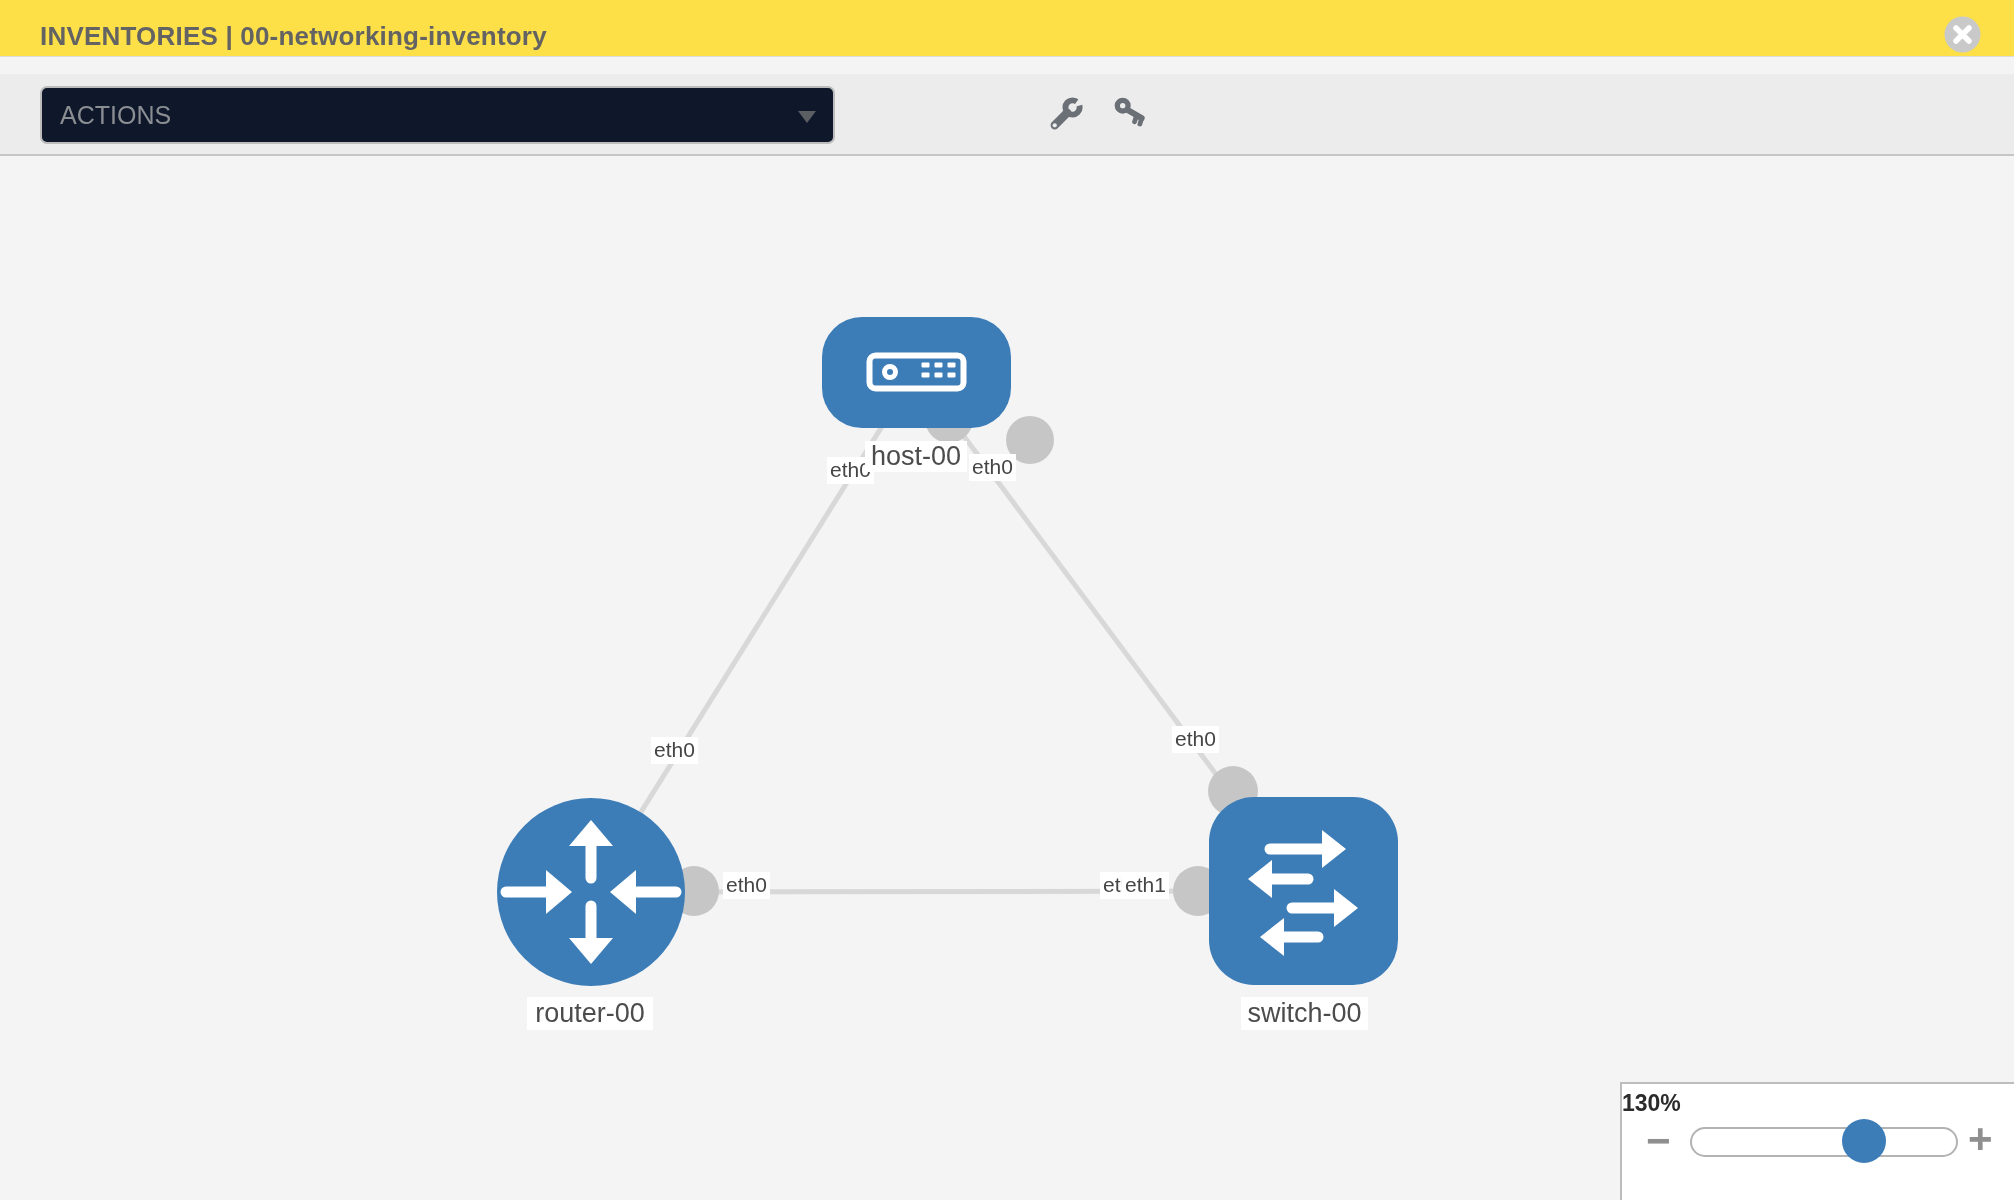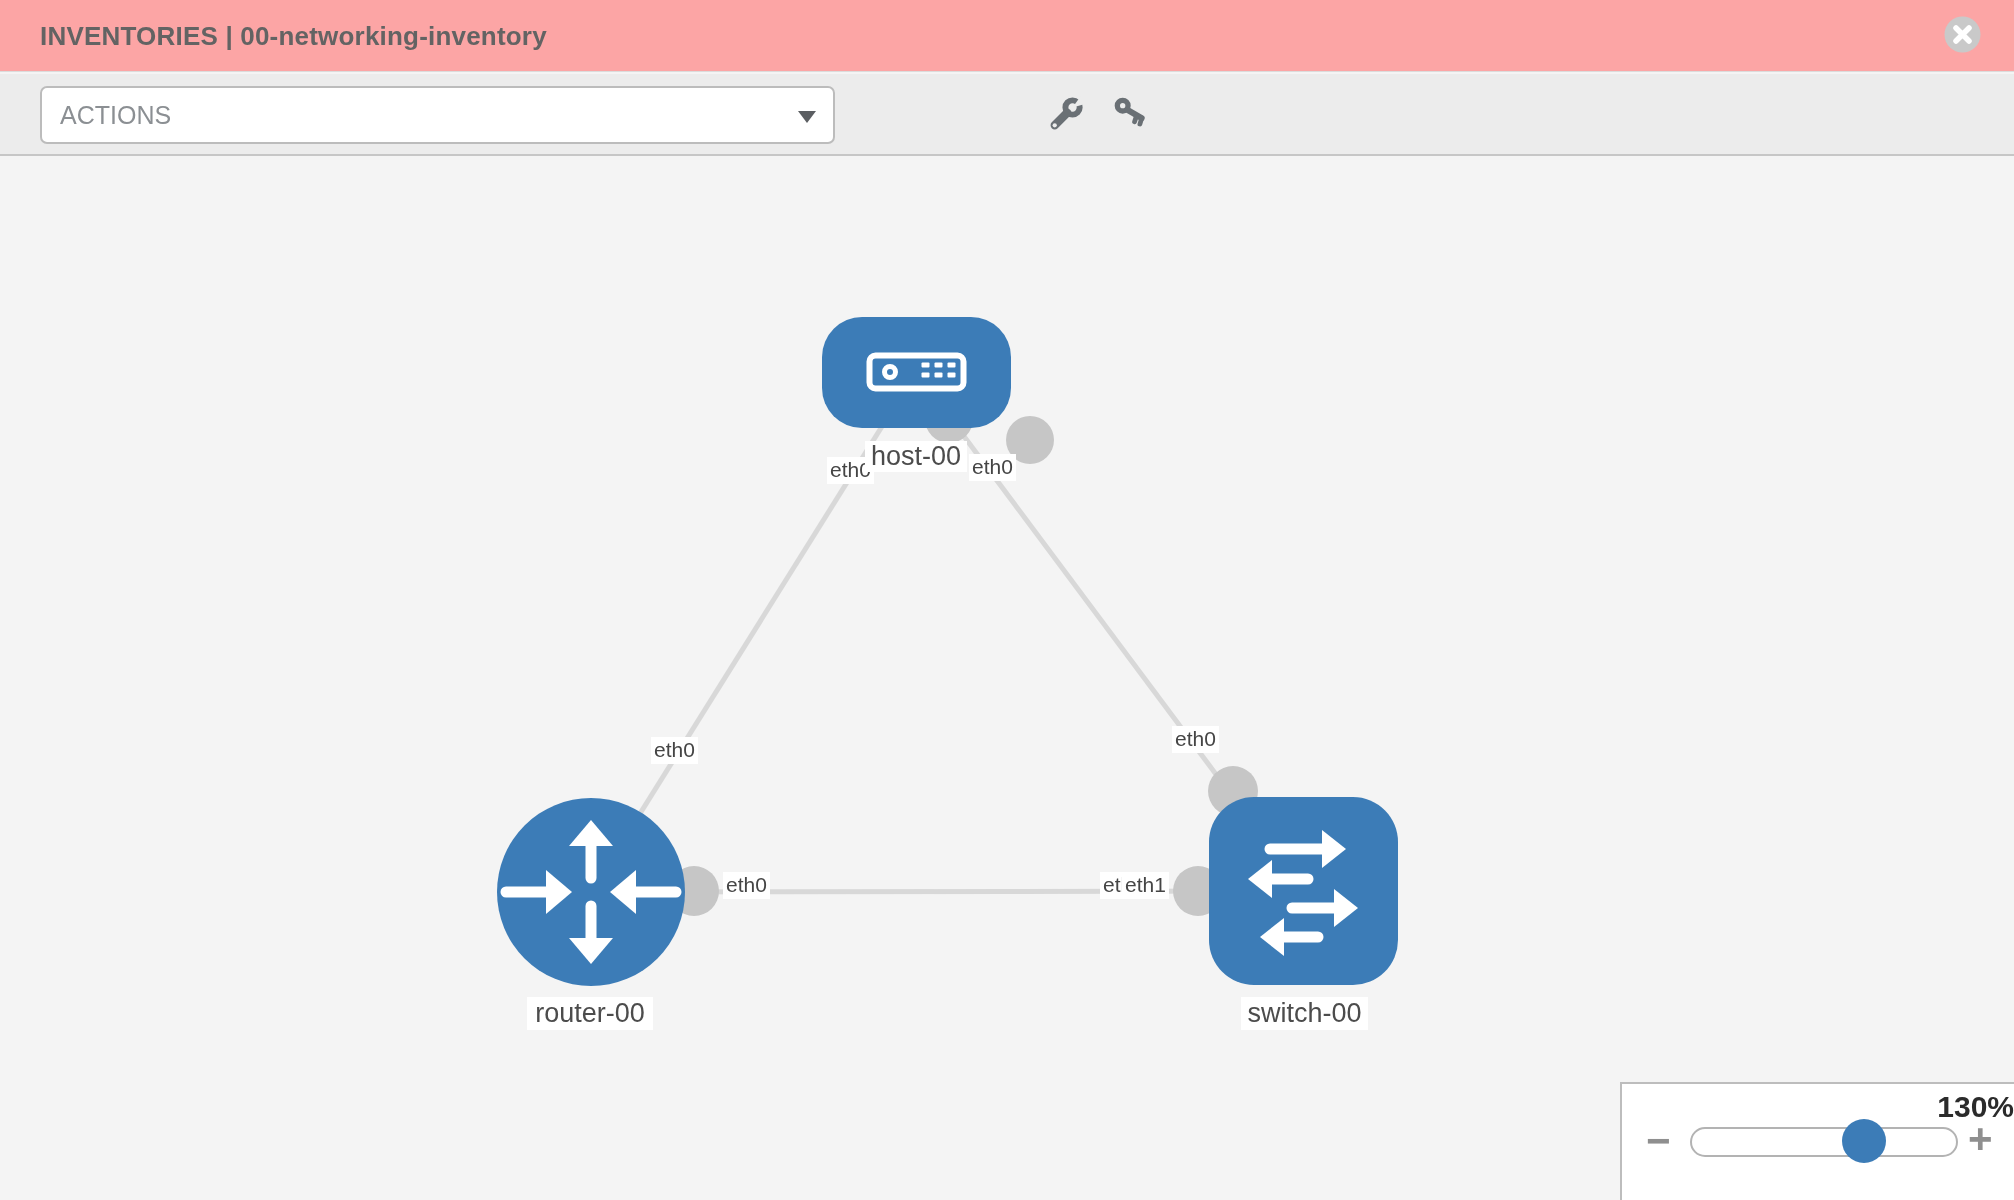--- a/index.html
+++ b/index.html
@@ -5,40 +5,40 @@
   * { margin: 0; padding: 0; box-sizing: border-box; }
   html, body { width: 2014px; height: 1200px; overflow: hidden; }
   body {
     font-family: "Liberation Sans", sans-serif;
     background: #f4f4f4;
     position: relative;
   }
 
   
   .header {
-    position: absolute; top: 0; left: 0; width: 2014px; height: 72px;
-    background: #fca5a5; border-bottom: 1px solid #dcdcdc; z-index: 10;
+    position: absolute; top: 0; left: 0; width: 2014px; height: 57px;
+    background: #fde047; border-bottom: 1px solid #dcdcdc; z-index: 10;
   }
   .header-title {
     position: absolute; left: 40px; top: 21px;
     font-size: 26px; font-weight: bold; color: #636363; letter-spacing: 0.2px;
   }
   .close-btn {
     position: absolute; left: 1944px; top: 16px; width: 37px; height: 37px;
     border: none; background: transparent; cursor: pointer; padding: 0;
   }
 
   
   .toolbar {
     position: absolute; top: 74px; left: 0; width: 2014px; height: 82px;
     background: #ececec; border-bottom: 2px solid #c6c6c6; z-index: 10;
   }
   .select-box {
     position: absolute; top: 12px; height: 58px;
-    background: #ffffff; border: 2px solid #bcbcbc; border-radius: 7px;
+    background: #0f172a; border: 2px solid #bcbcbc; border-radius: 7px;
     display: flex; align-items: center; cursor: pointer;
   }
   .select-box .select-label {
     padding-left: 18px; font-size: 25px; color: #8b8f93;
   }
   .caret {
     position: absolute; right: 17px; top: 23px;
     width: 0; height: 0;
     border-left: 9px solid transparent; border-right: 9px solid transparent;
     border-top: 12px solid #5b5e62;
@@ -68,21 +68,21 @@
     font-family: "Liberation Sans", sans-serif; font-size: 21px; fill: #454545;
   }
 
   
   .zoom-panel {
     position: absolute; left: 1620px; top: 1082px; width: 396px; height: 134px;
     background: #ffffff; border: 2px solid #bdbdbd; z-index: 20;
   }
   .zoom-value {
     position: absolute; top: 6px; left: 0; width: 100%;
-    text-align: right; font-size: 30px; font-weight: 600; color: #2b2b2b;
+    text-align: left; font-size: 23px; font-weight: 600; color: #2b2b2b;
   }
   .zoom-minus, .zoom-plus {
     position: absolute; background: transparent; border: none; cursor: pointer;
     color: #8f8f8f; font-weight: bold; padding: 0;
     font-family: "Liberation Sans", sans-serif;
   }
   .zoom-minus { left: 24px; top: 36px; font-size: 42px; line-height: 42px; }
   .zoom-plus  { left: 346px; top: 34px; font-size: 42px; line-height: 42px; }
   .zoom-track {
     position: absolute; left: 68px; top: 43px; width: 268px; height: 30px;

